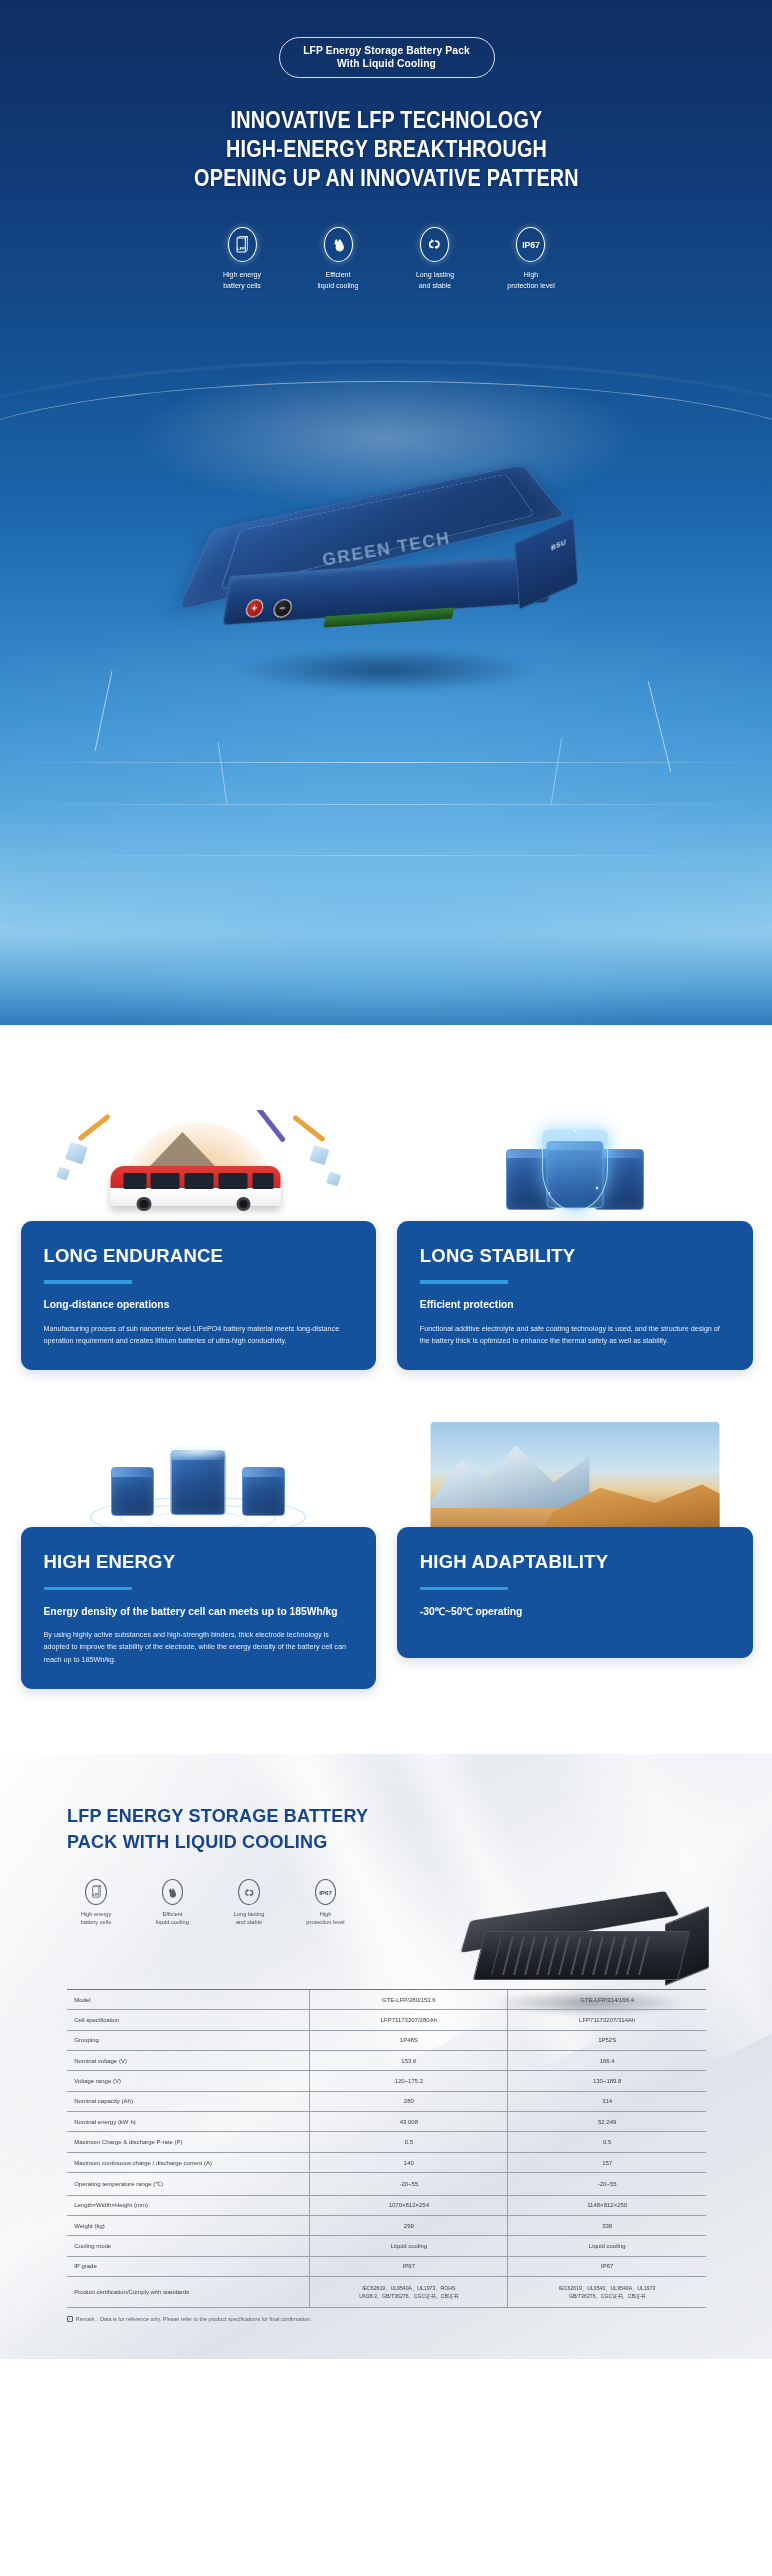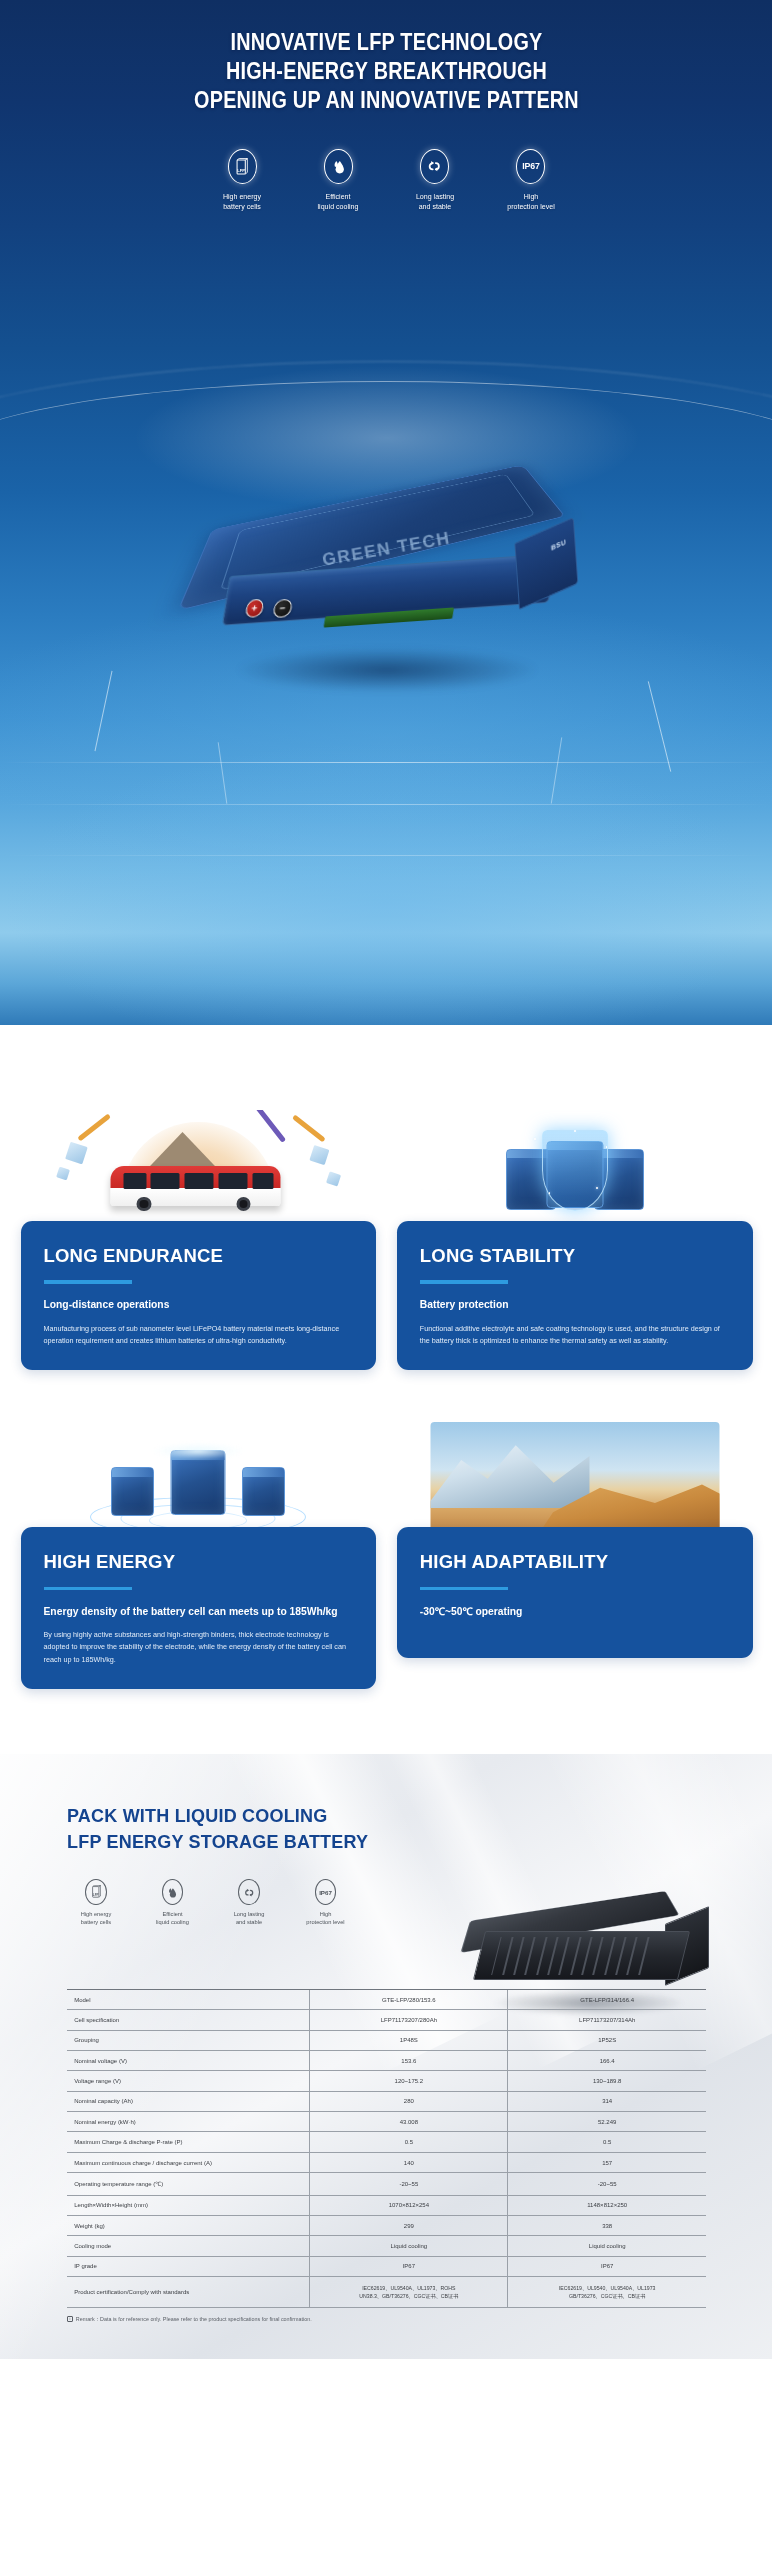--- a/index.html
+++ b/index.html
@@ -354,20 +354,24 @@
   }
 </style>
 </head>
 <body>
 
 <section class="hero">
   <div class="hero-glow"></div>
   <div class="hero-arc2"></div>
   <div class="hero-arc"></div>
 
+  <div class="badge">
+    <span>LFP Energy Storage Battery Pack</span>
+    <span>With Liquid Cooling</span>
+  </div>
 
   <h1 class="hero-title">
     <span>INNOVATIVE LFP TECHNOLOGY</span>
     <span>HIGH-ENERGY BREAKTHROUGH</span>
     <span>OPENING UP AN INNOVATIVE PATTERN</span>
   </h1>
 
   <div class="hero-icons">
 
     <div class="hicon">
@@ -493,21 +497,21 @@
           <div class="spark" style="left:93px;top:23px;width:2.1px;height:2.1px;"></div>
           <div class="spark" style="left:165px;top:31px;width:1.5px;height:1.5px;"></div>
           <div class="spark" style="left:133px;top:14.4px;width:2.6px;height:2.6px;"></div>
           <div class="spark" style="left:108px;top:77px;width:1.5px;height:1.5px;"></div>
           <div class="spark" style="left:155px;top:72px;width:2.1px;height:2.1px;"></div>
         </div>
       </div>
       <div class="fcard-body">
         <h2>LONG STABILITY</h2>
         <div class="fbar"></div>
-        <p class="fsub">Battery protection</p>
+        <p class="fsub">Efficient protection</p>
         <p class="fdesc">Functional additive electrolyte and safe coating technology is used, and the structure design of the battery thick is optimized to enhance the thermal safety as well as stability.</p>
       </div>
     </article>
 
     <article class="fcard">
       <div class="fcard-art">
         <div class="art-energy">
           <div class="ripple" style="top:77px;width:216px;height:40px;"></div>
           <div class="ripple" style="top:84px;width:155px;height:29px;opacity:.75;"></div>
           <div class="ripple" style="top:91px;width:98px;height:18.5px;opacity:.55;"></div>
@@ -541,22 +545,22 @@
 
   </div>
 </section>
 
 <section class="specs">
   <div class="streak" style="left:289px;top:-82px;width:134px;height:392px;opacity:.85;"></div>
   <div class="streak" style="left:443px;top:-103px;width:77px;height:422px;opacity:.6;"></div>
   <div class="streak" style="left:608px;top:-62px;width:165px;height:361px;opacity:.5;"></div>
 
   <h2>
+    <span>LFP ENERGY STORAGE BATTERY</span>
     <span>PACK WITH LIQUID COOLING</span>
-    <span>LFP ENERGY STORAGE BATTERY</span>
   </h2>
 
   <div class="spec-icons">
     <div class="sicon">
       <div class="ring">
         <svg width="10.3" height="13.4" viewBox="0 0 26 34">
           <rect x="4" y="4" width="16" height="27" rx="1.5" fill="none" stroke="#5a6068" stroke-width="2"></rect>
           <path d="M4 4 L8 1 L24 1 L20 4" fill="none" stroke="#5a6068" stroke-width="1.6"></path>
           <path d="M20 4 L24 1 L24 28 L20 31" fill="none" stroke="#5a6068" stroke-width="1.6"></path>
           <text x="12" y="27" font-size="8" font-family="Liberation Sans, sans-serif" fill="#5a6068" text-anchor="middle" font-weight="bold">LFP</text>

